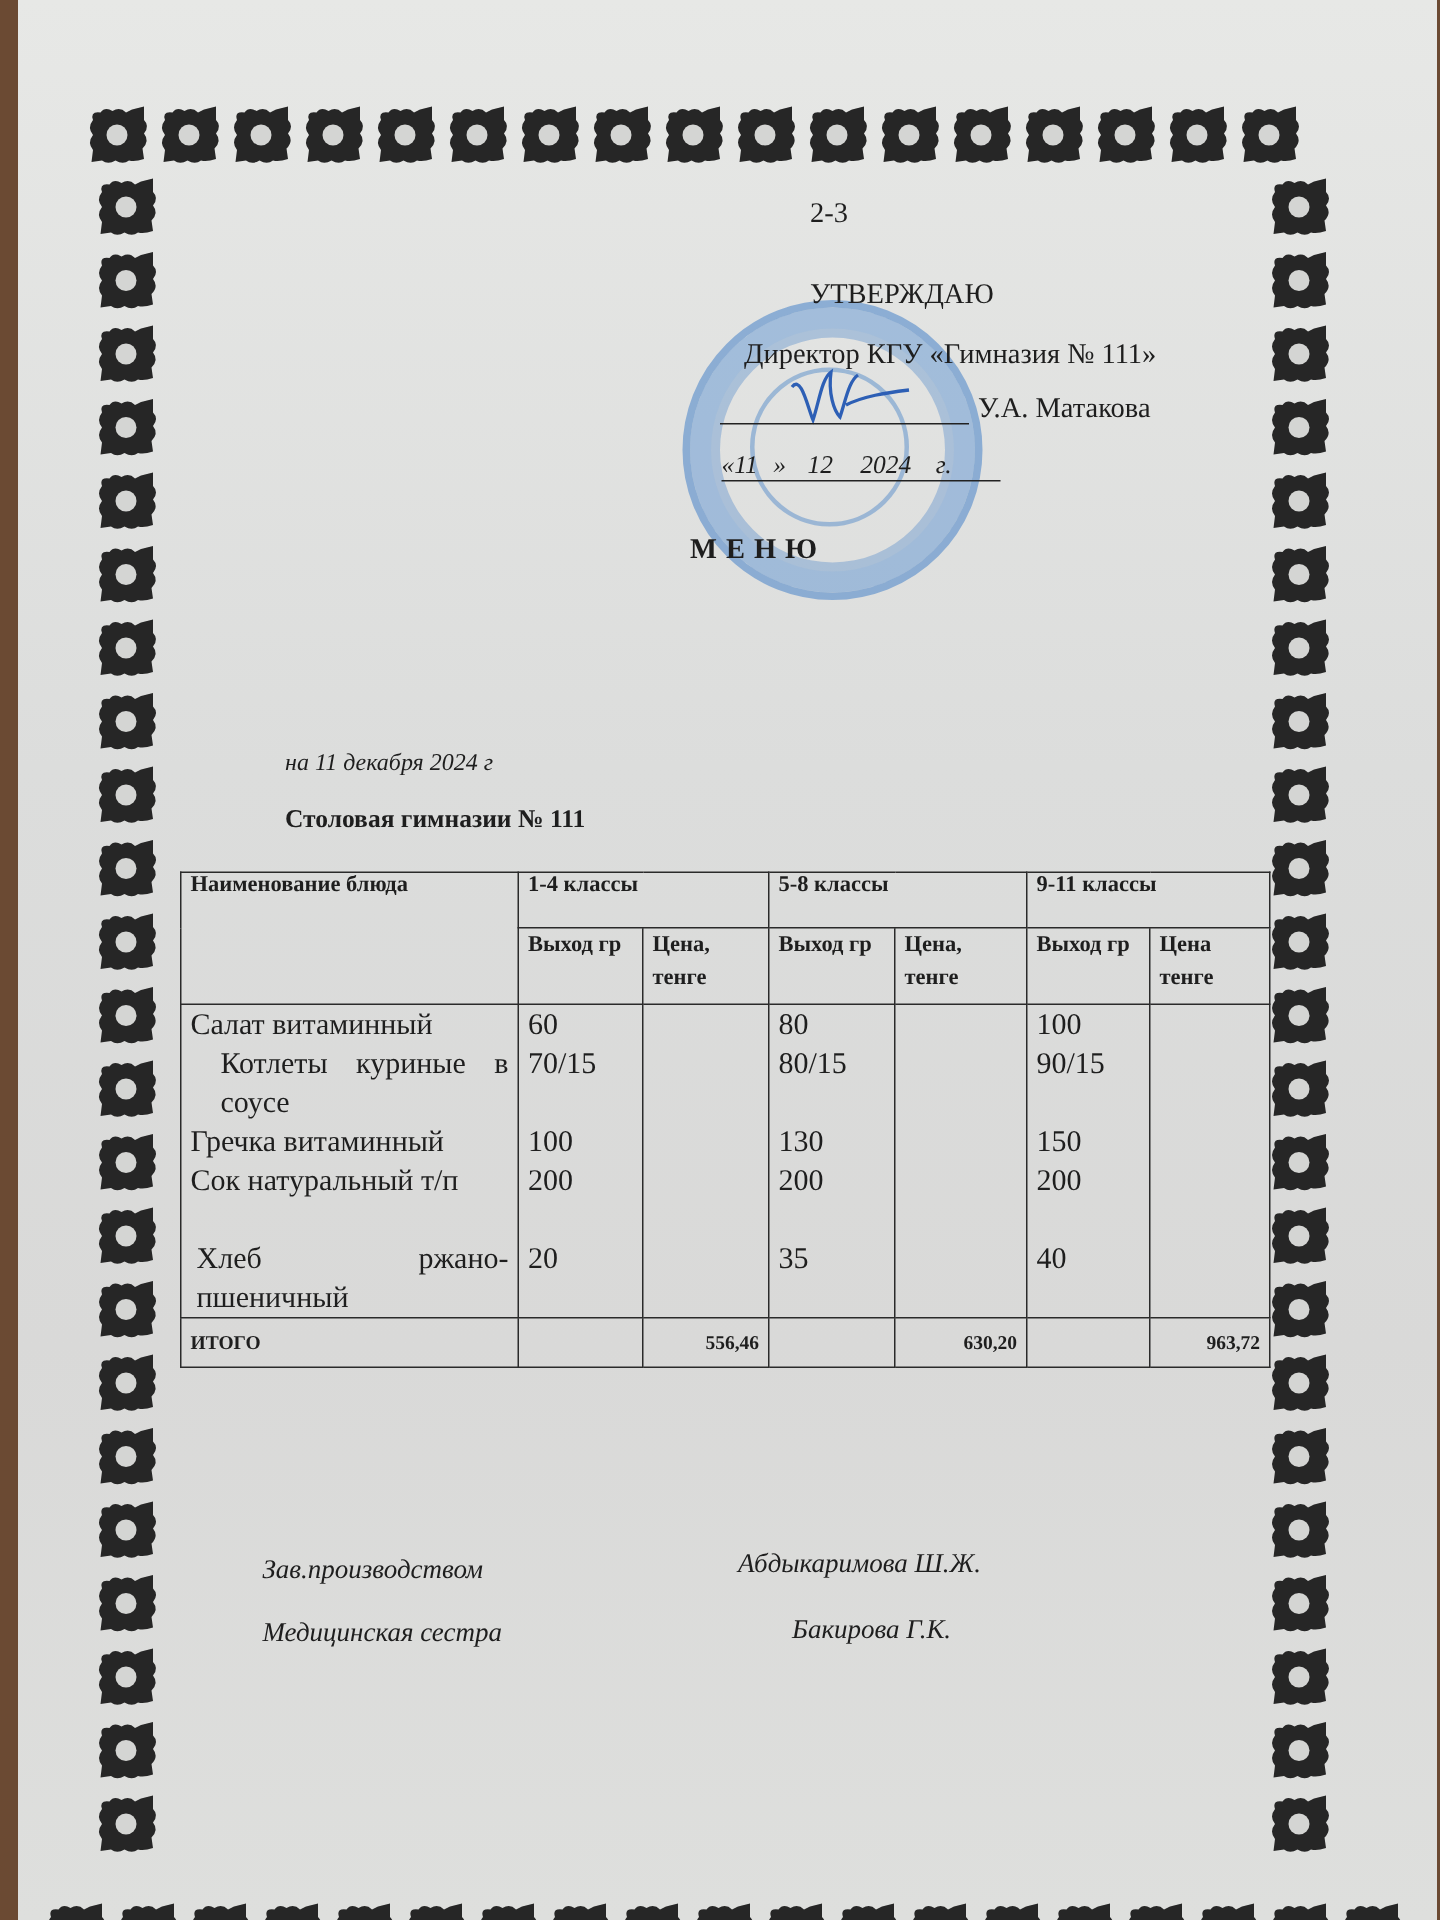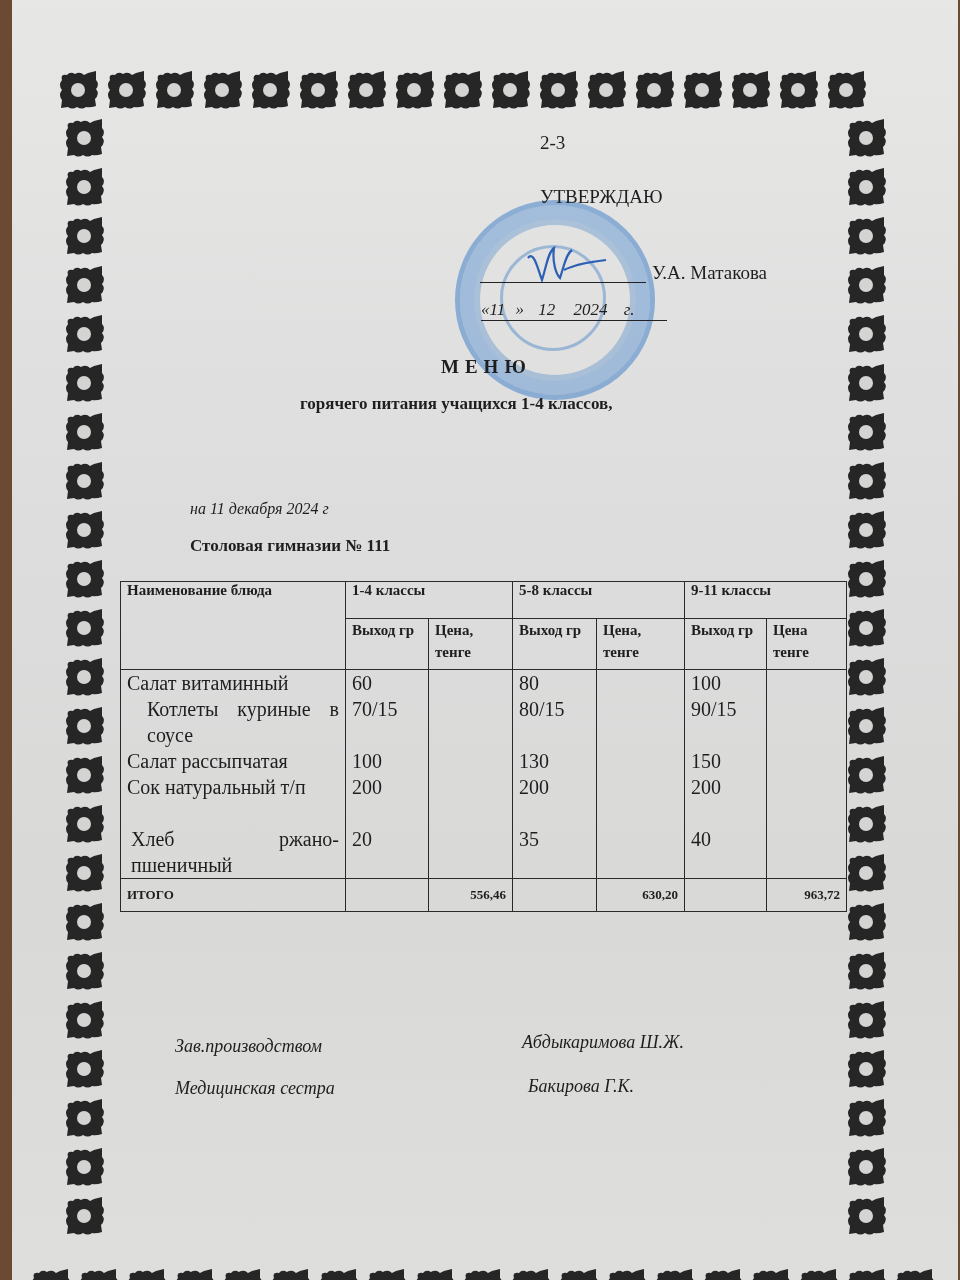--- a/index.html
+++ b/index.html
@@ -581,33 +581,33 @@
   <div class="abs approve" style="left:540px; top:132px;">2-3</div>
 
   <div class="stamp">
       <div class="stamp-inner"></div>
     </div>
   <svg class="signature" viewBox="0 0 90 50">
     <path d="M8 18 C14 10, 18 30, 22 40 C26 28, 28 12, 34 8 C32 22, 36 34, 40 38 C44 26, 46 14, 52 10 M44 30 C56 24, 70 22, 86 20" fill="none" stroke="#2d5fb5" stroke-width="2.2"></path>
   </svg>
 
   <div class="abs approve" style="left:540px; top:186px;">УТВЕРЖДАЮ</div>
+  <div class="abs approve" style="left:496px; top:226px;">Директор КГУ «Гимназия № 111»</div>
   <div class="sig-line" style="left:480px; top:282px; width:166px;"></div>
   <div class="abs approve" style="left:652px; top:262px;">У.А. Матакова</div>
 
   <div class="abs" style="left:481px; top:300px; font-style:italic; font-size:17px; border-bottom:1px solid #222; width:186px;">
     <span>«11</span>
     <span style="margin-left:6px;">»</span>
     <span style="margin-left:10px;">12</span>
     <span style="margin-left:14px;">2024</span>
     <span style="margin-left:12px;">г.</span>
   </div>
 
-  <div class="abs title" style="left:441px; top:356px;">МЕНЮ</div>
-  <div class="abs subtitle" style="left:300px; top:394px;">горячего питания учащихся 1-4 классов,</div>
+  <div class="abs title" style="left:460px; top:356px;">МЕНЮ</div>
 
   <div class="abs date-line" style="left:190px; top:500px;">на 11 декабря  2024 г</div>
   <div class="abs canteen" style="left:190px; top:536px;">Столовая гимназии № 111</div>
 
   <table class="menu">
     <colgroup>
       <col style="width:225px">
         <col style="width:83px">
         <col style="width:84px">
         <col style="width:84px">
@@ -627,21 +627,21 @@
       <th class="sub">Цена, тенге</th>
       <th class="sub">Выход гр</th>
       <th class="sub">Цена, тенге</th>
       <th class="sub">Выход гр</th>
       <th class="sub">Цена тенге</th>
     </tr>
     <tr>
       <td class="dishes">
         <div class="dish last-left">Салат витаминный</div>
         <div class="dish last-left" style="height:52px;margin-left:20px;">Котлеты куриные в соусе</div>
-        <div class="dish last-left">Салат рассыпчатая</div>
+        <div class="dish last-left">Гречка витаминный</div>
         <div class="dish last-left" style="height:52px;">Сок натуральный т/п</div>
         <div class="dish last-left" style="height:52px; padding-left:4px;">Хлеб ржано-пшеничный</div>
       </td>
       <td class="num">
         <div class="numline">60</div>
         <div class="numline" style="height:52px;">70/15</div>
         <div class="numline">100</div>
         <div class="numline" style="height:52px;">200</div>
         <div class="numline" style="height:52px;">20</div>
       </td>
@@ -669,16 +669,16 @@
       <td class="price">556,46</td>
       <td></td>
       <td class="price">630,20</td>
       <td></td>
       <td class="price">963,72</td>
     </tr>
   </tbody>
     </table>
 
   <div class="abs footer-i" style="left:175px; top:1036px;">Зав.производством</div>
-  <div class="abs footer-i" style="left:522px; top:1032px;">Абдыкаримова Ш.Ж.</div>
+  <div class="abs footer-i" style="left:492px; top:1032px;">Абдыкаримова Ш.Ж.</div>
   <div class="abs footer-i" style="left:175px; top:1078px;">Медицинская сестра</div>
   <div class="abs footer-i" style="left:528px; top:1076px;">Бакирова Г.К.</div>
 </div>
 
 </body></html>

